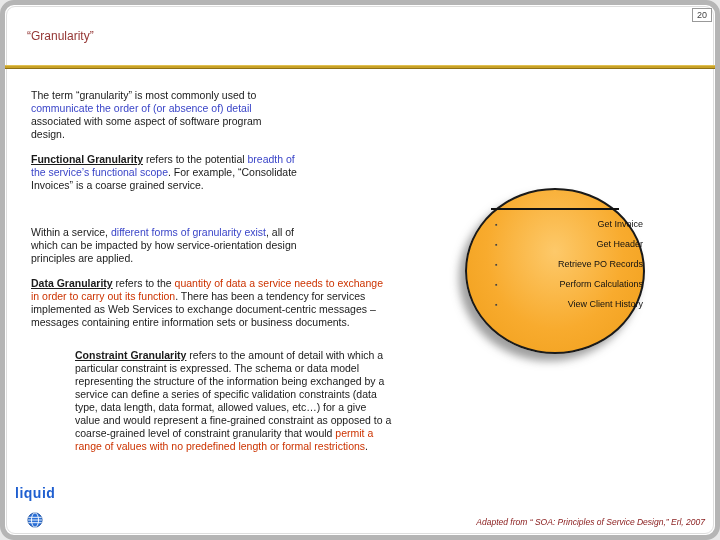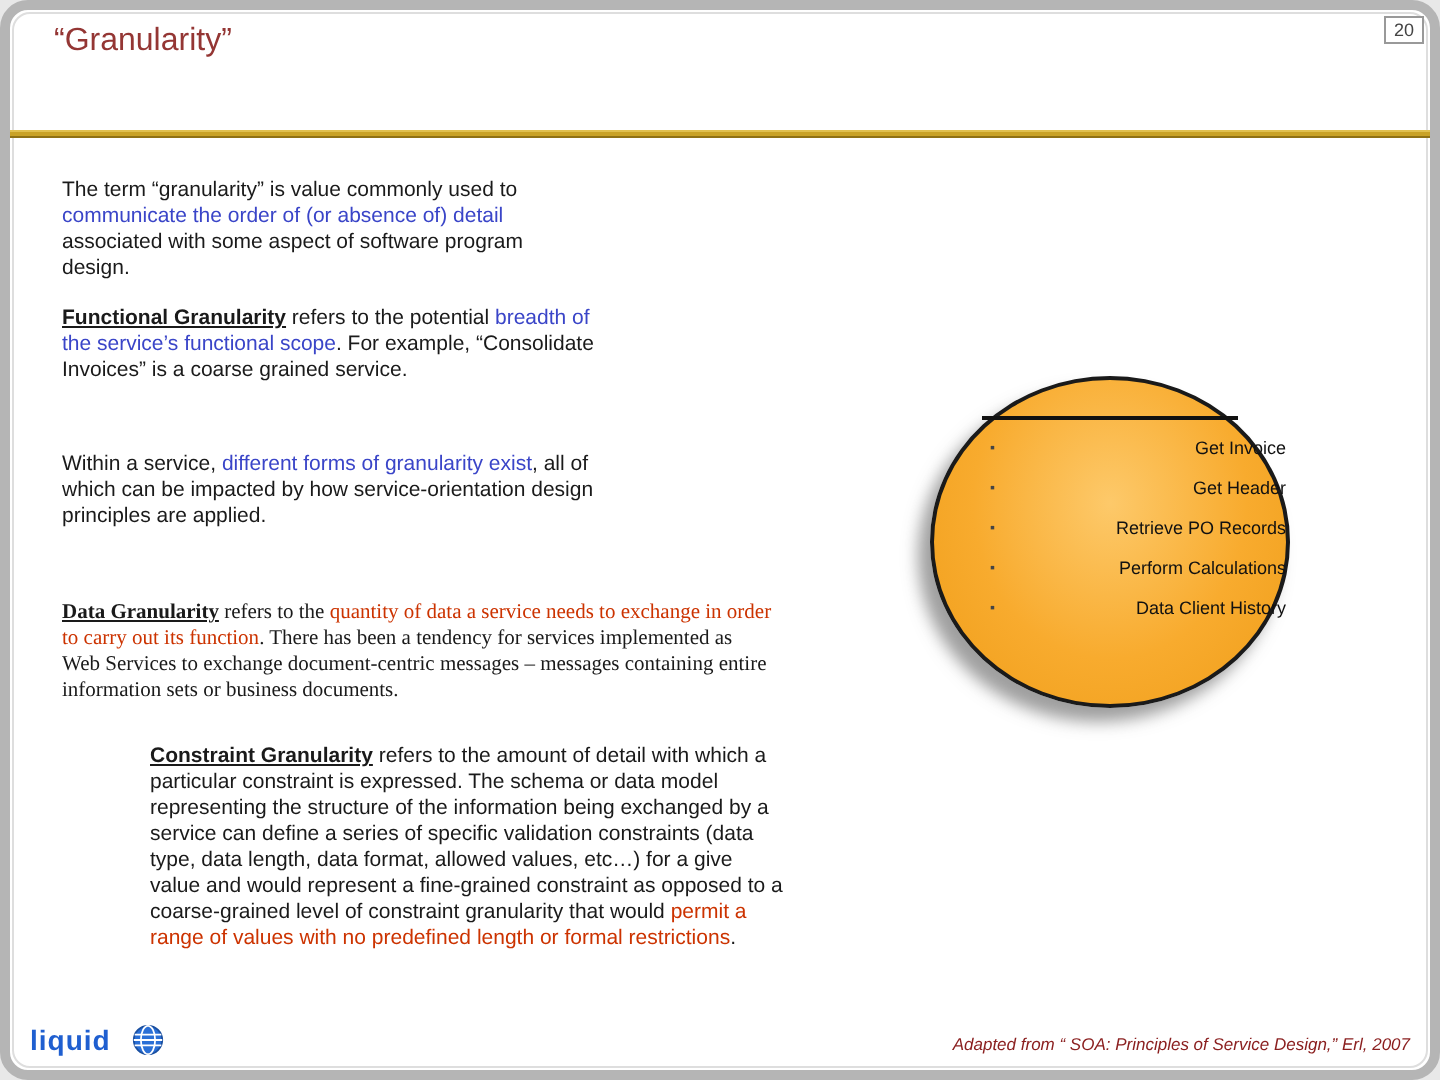--- a/index.html
+++ b/index.html
@@ -6,66 +6,66 @@
   html,body { width:720px; height:540px; background:#e8e8e8; }
   body { font-family:"Liberation Sans", sans-serif; }
 
   .slide { position:relative; width:720px; height:540px; background:#fff;
            border:5px solid #b5b5b5; border-radius:14px; overflow:hidden; }
   .inner-frame { position:absolute; inset:1px; border:1px solid #dedede; border-radius:9px; pointer-events:none; }
 
   .page-number { position:absolute; top:3px; right:3px; border:1px solid #999;
                  padding:1px 4px; font-size:9px; color:#444; background:#fff; }
 
-  .slide-title { position:absolute; left:22px; top:7px; font-size:16px; color:#943634; }
+  .slide-title { position:absolute; left:22px; top:24px; font-size:12px; color:#943634; }
 
   .gold-line { position:absolute; left:0; right:0; top:60px; height:4px;
                background:#c9a227; border-bottom:1px solid #8f7115; border-top:1px solid #e0c050; }
 
   .body-col { position:absolute; left:26px; top:84px; width:362px; color:#1a1a1a;
               font-size:10.5px; line-height:13px; }
   .para { margin-top:0; }
   .para:nth-of-type(1) { max-width:266px; }
   .para:nth-of-type(2) { max-width:266px; margin-top:12px; }
   .para:nth-of-type(3) { max-width:270px; margin-top:34px; }
-  .para:nth-of-type(4) { max-width:356px; margin-top:35px;font-family:Liberation Serif, serif; }
+  .para:nth-of-type(4) { max-width:356px; margin-top:12px; }
   .para:nth-of-type(5) { max-width:348px; margin-top:20px;margin-left:44px; }
 
   .circle { position:absolute; left:460px; top:183px; width:180px; height:166px;
             border-radius:50%; border:2px solid #1a1a1a; text-align:center; padding-top:14px;
             box-shadow:-6px 7px 8px rgba(80,80,80,0.55); }
   .circle-title { font-size:12.5px; color:#222; width:96px; margin:0 auto; line-height:15px; }
   .circle-divider { width:128px; height:2px; background:#111; margin:4px auto 9px; }
   .bullets { list-style:none; text-align:left; padding-left:28px; }
   .bullets li { display:flex; align-items:center; font-size:9px; color:#111; margin-bottom:10px;justify-content:space-between; }
   .bullet-marker { font-size:7px; margin-right:5px; color:#444; line-height:9px; }
 
   .caption { position:absolute; left:436px; top:350px; width:262px; text-align:center;
              font-weight:bold; font-size:10.5px; line-height:13.5px; color:#111; }
 
-  .logo { position:absolute; left:10px; bottom:7px; display:flex; align-items:center; gap:11px; }
+  .logo { position:absolute; left:10px; bottom:7px; display:flex; align-items:center; gap:11px;flex-direction:column; }
   .logo-text { font-size:14px; font-weight:bold; color:#1f5fd0; letter-spacing:0.5px; }
   .globe { width:16px; height:16px; display:block; }
 
   .credit { position:absolute; right:10px; bottom:8px; font-size:8.5px; font-style:italic; color:#8b2020; }
 </style>
 </head>
 <body>
 
 <div class="slide">
   <div class="inner-frame"></div>
 
   <div class="page-number">20</div>
 
   <div class="slide-title" style="color: rgb(148, 54, 52);">“Granularity”</div>
 
   <div class="gold-line" style="background: rgb(201, 162, 39);"></div>
 
   <div class="body-col" id="paragraphs">
-      <p class="para"><span>The term “granularity” is value commonly used to </span><span style="color: rgb(58, 69, 200);">communicate the order of (or absence of) detail</span><span> associated with some aspect of software program design.</span></p>
+      <p class="para"><span>The term “granularity” is most commonly used to </span><span style="color: rgb(58, 69, 200);">communicate the order of (or absence of) detail</span><span> associated with some aspect of software program design.</span></p>
       <p class="para"><span style="font-weight: 700; text-decoration: underline;">Functional Granularity</span><span> refers to the potential </span><span style="color: rgb(58, 69, 200);">breadth of the service’s functional scope</span><span>.  For example, “Consolidate Invoices” is a coarse grained service.</span></p>
       <p class="para"><span>Within a service, </span><span style="color: rgb(58, 69, 200);">different forms of granularity exist</span><span>, all of which can be impacted by how service-orientation design principles are applied.</span></p>
       <p class="para"><span style="font-weight: 700; text-decoration: underline;">Data Granularity</span><span> refers to the </span><span style="color: rgb(204, 51, 0);">quantity of data a service needs to exchange in order to carry out its function</span><span>.  There has been a tendency for services implemented as Web Services to exchange document-centric messages – messages containing entire information sets or business documents.</span></p>
       <p class="para"><span style="font-weight: 700; text-decoration: underline;">Constraint Granularity</span><span> refers to the amount of detail with which a particular constraint is expressed.  The schema or data model representing the structure of the information being exchanged by a service can define a series of specific validation constraints (data type, data length, data format, allowed values, etc…) for a give value and would represent a fine-grained constraint as opposed to a coarse-grained level of constraint granularity that would </span><span style="color: rgb(204, 51, 0);">permit a range of values with no predefined length or formal restrictions</span><span>.</span></p>
     </div>
 
   <div class="circle" id="circle" style="background: radial-gradient(at 50% 38%, rgb(253, 201, 106) 0%, rgb(248, 171, 46) 55%, rgb(239, 157, 24) 100%);">
     <div class="circle-divider"></div>
     <ul class="bullets" id="bullets">
         <li>
@@ -79,21 +79,21 @@
         <li>
           <span class="bullet-marker">▪</span>
           <span>Retrieve PO Records</span>
         </li>
         <li>
           <span class="bullet-marker">▪</span>
           <span>Perform Calculations</span>
         </li>
         <li>
           <span class="bullet-marker">▪</span>
-          <span>Data Client History</span>
+          <span>View Client History</span>
         </li>
       </ul>
   </div>
 
 
   <div class="logo">
     <span class="logo-text" id="logoText" style="color: rgb(31, 95, 208);">liquid</span>
     <svg class="globe" viewBox="0 0 18 18">
       <circle cx="9" cy="9" r="8" fill="#2a6fd6" stroke="#1a4fa0" stroke-width="1"></circle>
       <path d="M1.5 6 h15 M1 9 h16 M1.5 12 h15" stroke="#ffffff" stroke-width="1" fill="none"></path>

